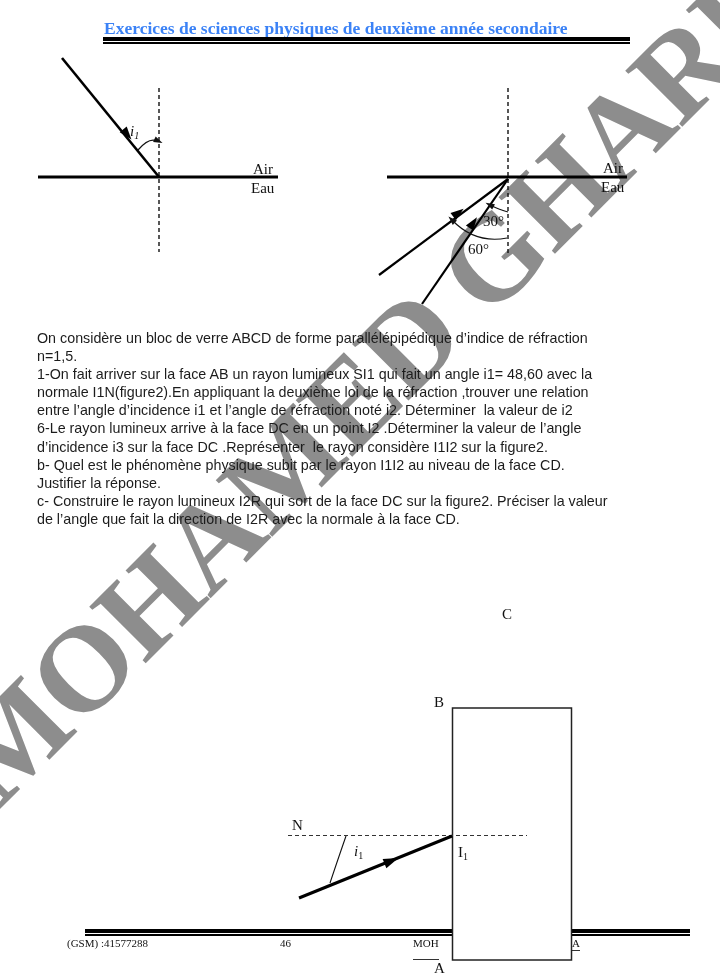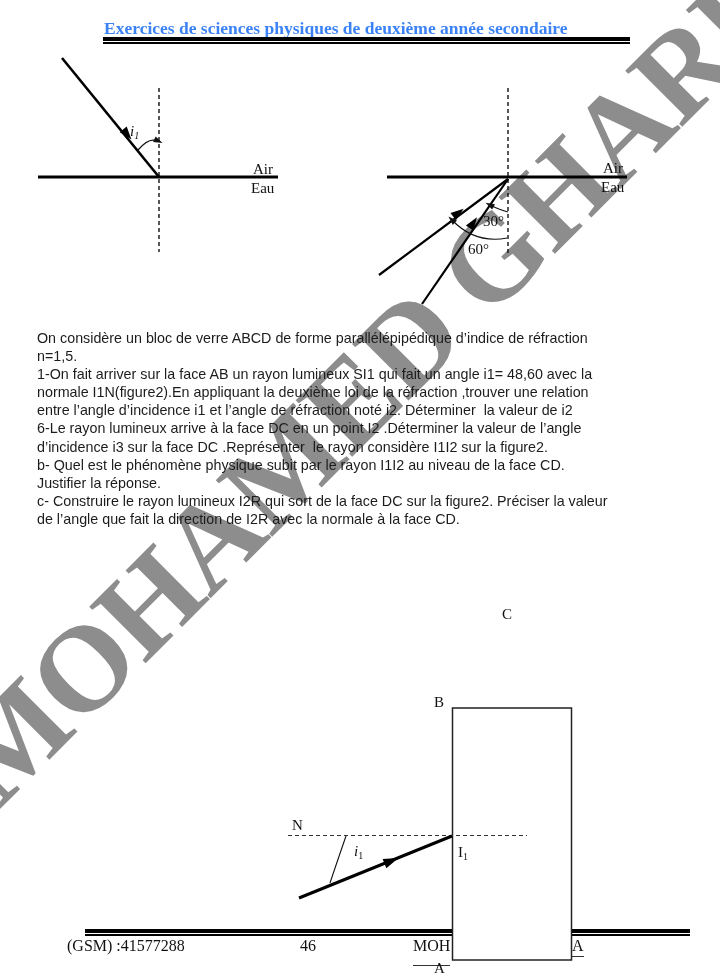--- a/index.html
+++ b/index.html
@@ -14,23 +14,23 @@
          color:#8d8d8d;white-space:nowrap;line-height:1;letter-spacing:-2px;
          transform:rotate(-45deg);transform-origin:0 90px;}
   .fig{position:absolute;z-index:1;}
   .fig2{z-index:3;}
   .body-text{position:absolute;left:37px;top:329px;z-index:1;}
   .body-text .line{font-size:14.3px;line-height:18.1px;height:18.1px;white-space:pre;}
   .body-text sup{font-size:10px;position:relative;top:-1px;vertical-align:super;line-height:0;}
   .footer-line{position:absolute;left:85px;top:929px;width:605px;height:7px;
          border-top:4px solid #000;border-bottom:2px solid #000;box-sizing:border-box;z-index:2;}
   .footer-text{position:absolute;top:937px;font-family:"Liberation Serif",serif;
-         font-size:16px;color:#111;white-space:pre;z-index:2;}
+         font-size:11px;color:#111;white-space:pre;z-index:2;}
   .ft-gsm{left:67px;}
-  .ft-page{left:300px;}
+  .ft-page{left:280px;}
   .ft-name-l{left:413px;border-bottom:1.5px solid #333;padding-bottom:10px;}
   .ft-name-r{left:572px;border-bottom:1.5px solid #333;padding-bottom:1px;}
   svg text{font-family:"Liberation Serif",serif;font-size:15px;fill:#111;}
 </style>
 </head>
 <body>
 
 <div class="page">
 
   <div class="watermark">MOHAMED GHARBI</div>

